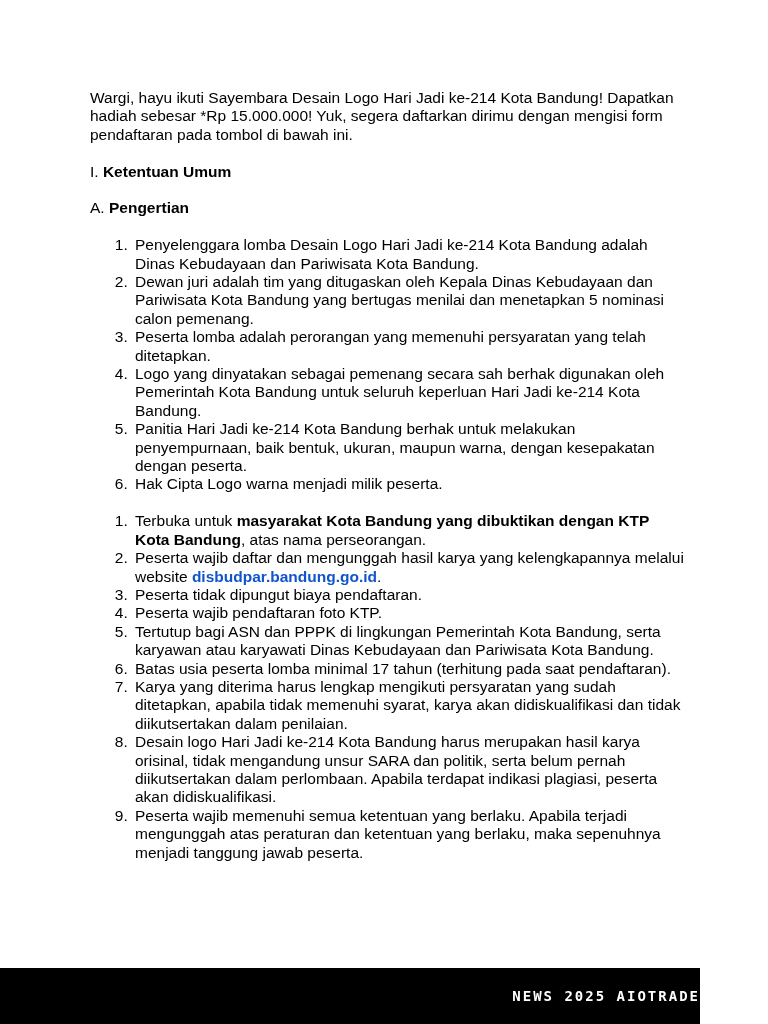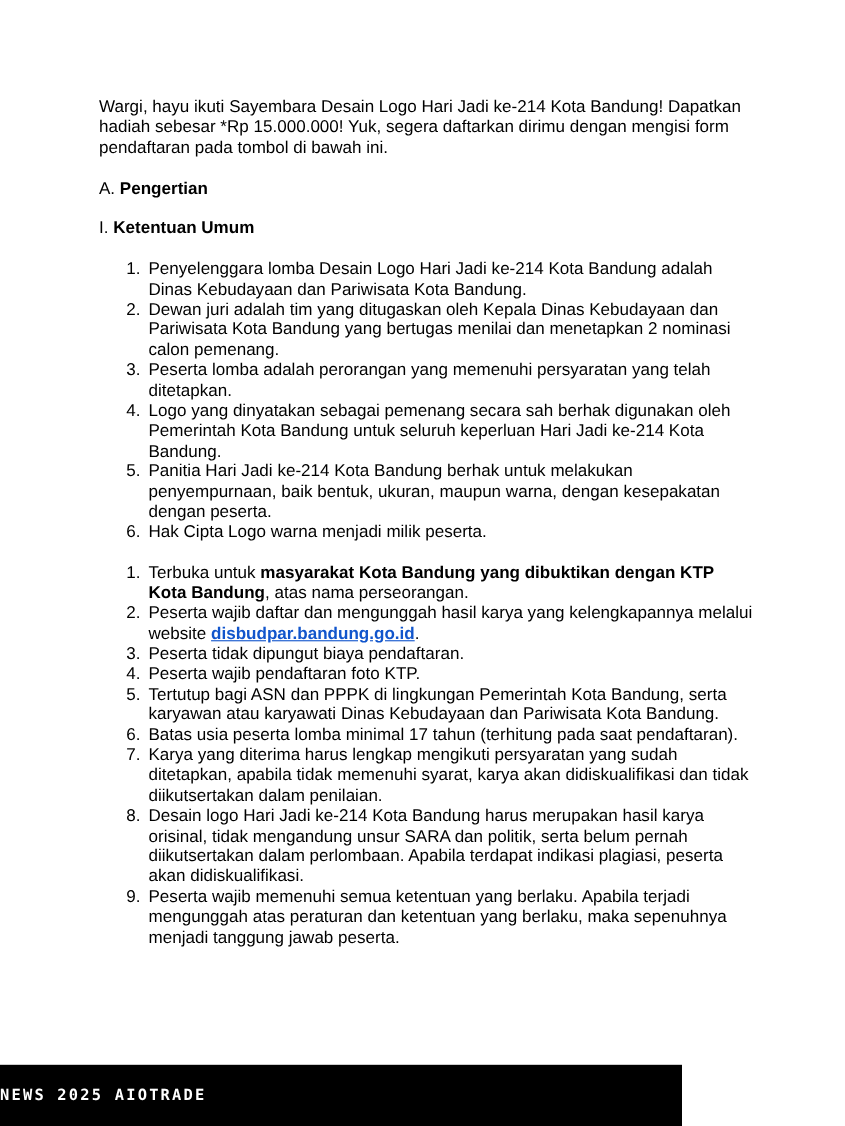--- a/index.html
+++ b/index.html
@@ -35,54 +35,53 @@
   .doc li {
     margin: 0;
     padding-left: 3px;
   }
   .b {
     font-weight: bold;
   }
   a.link {
     color: var(--link-color, #1155cc);
     font-weight: bold;
-    text-decoration: underline;
     cursor: pointer;
   }
   .footer {
     position: absolute;
     left: 0;
     top: 968px;
-    width: 620px;
+    width: 700px;
     height: 56px;
     background: var(--footer-bg, #000000);
     display: flex;
     align-items: center;
-    justify-content: flex-start;
+    justify-content: flex-end;
   }
   .footer-label {
     color: var(--footer-text, #ffffff);
     font-family: "DejaVu Sans Mono", monospace;
     font-weight: bold;
     font-size: 14px;
     letter-spacing: 2px;
     white-space: pre;
   }
 </style>
 </head>
 <body>
 
 <div class="screen">
   <div class="doc">
       <p><span>Wargi, hayu ikuti Sayembara Desain Logo Hari Jadi ke-214 Kota Bandung! Dapatkan hadiah sebesar *Rp 15.000.000! Yuk, segera daftarkan dirimu dengan mengisi form pendaftaran pada tombol di bawah ini.</span></p>
+      <p><span>I. </span><span class="b">Ketentuan Umum</span></p>
       <p><span>A. </span><span class="b">Pengertian</span></p>
-      <p><span>I. </span><span class="b">Ketentuan Umum</span></p>
       <ol>
         <li><span>Penyelenggara lomba Desain Logo Hari Jadi ke-214 Kota Bandung adalah Dinas Kebudayaan dan Pariwisata Kota Bandung.</span></li>
-        <li><span>Dewan juri adalah tim yang ditugaskan oleh Kepala Dinas Kebudayaan dan Pariwisata Kota Bandung yang bertugas menilai dan menetapkan 2 nominasi calon pemenang.</span></li>
+        <li><span>Dewan juri adalah tim yang ditugaskan oleh Kepala Dinas Kebudayaan dan Pariwisata Kota Bandung yang bertugas menilai dan menetapkan 5 nominasi calon pemenang.</span></li>
         <li><span>Peserta lomba adalah perorangan yang memenuhi persyaratan yang telah ditetapkan.</span></li>
         <li><span>Logo yang dinyatakan sebagai pemenang secara sah berhak digunakan oleh Pemerintah Kota Bandung untuk seluruh keperluan Hari Jadi ke-214 Kota Bandung.</span></li>
         <li><span>Panitia Hari Jadi ke-214 Kota Bandung berhak untuk melakukan penyempurnaan, baik bentuk, ukuran, maupun warna, dengan kesepakatan dengan peserta.</span></li>
         <li><span>Hak Cipta Logo warna menjadi milik peserta.</span></li>
       </ol>
       <ol>
         <li><span>Terbuka untuk </span><span class="b">masyarakat Kota Bandung yang dibuktikan dengan KTP Kota Bandung</span><span>, atas nama perseorangan.</span></li>
         <li><span>Peserta wajib daftar dan mengunggah hasil karya yang kelengkapannya melalui website </span><a class="link b">disbudpar.bandung.go.id</a><span>.</span></li>
         <li><span>Peserta tidak dipungut biaya pendaftaran.</span></li>
         <li><span>Peserta wajib pendaftaran foto KTP.</span></li>

